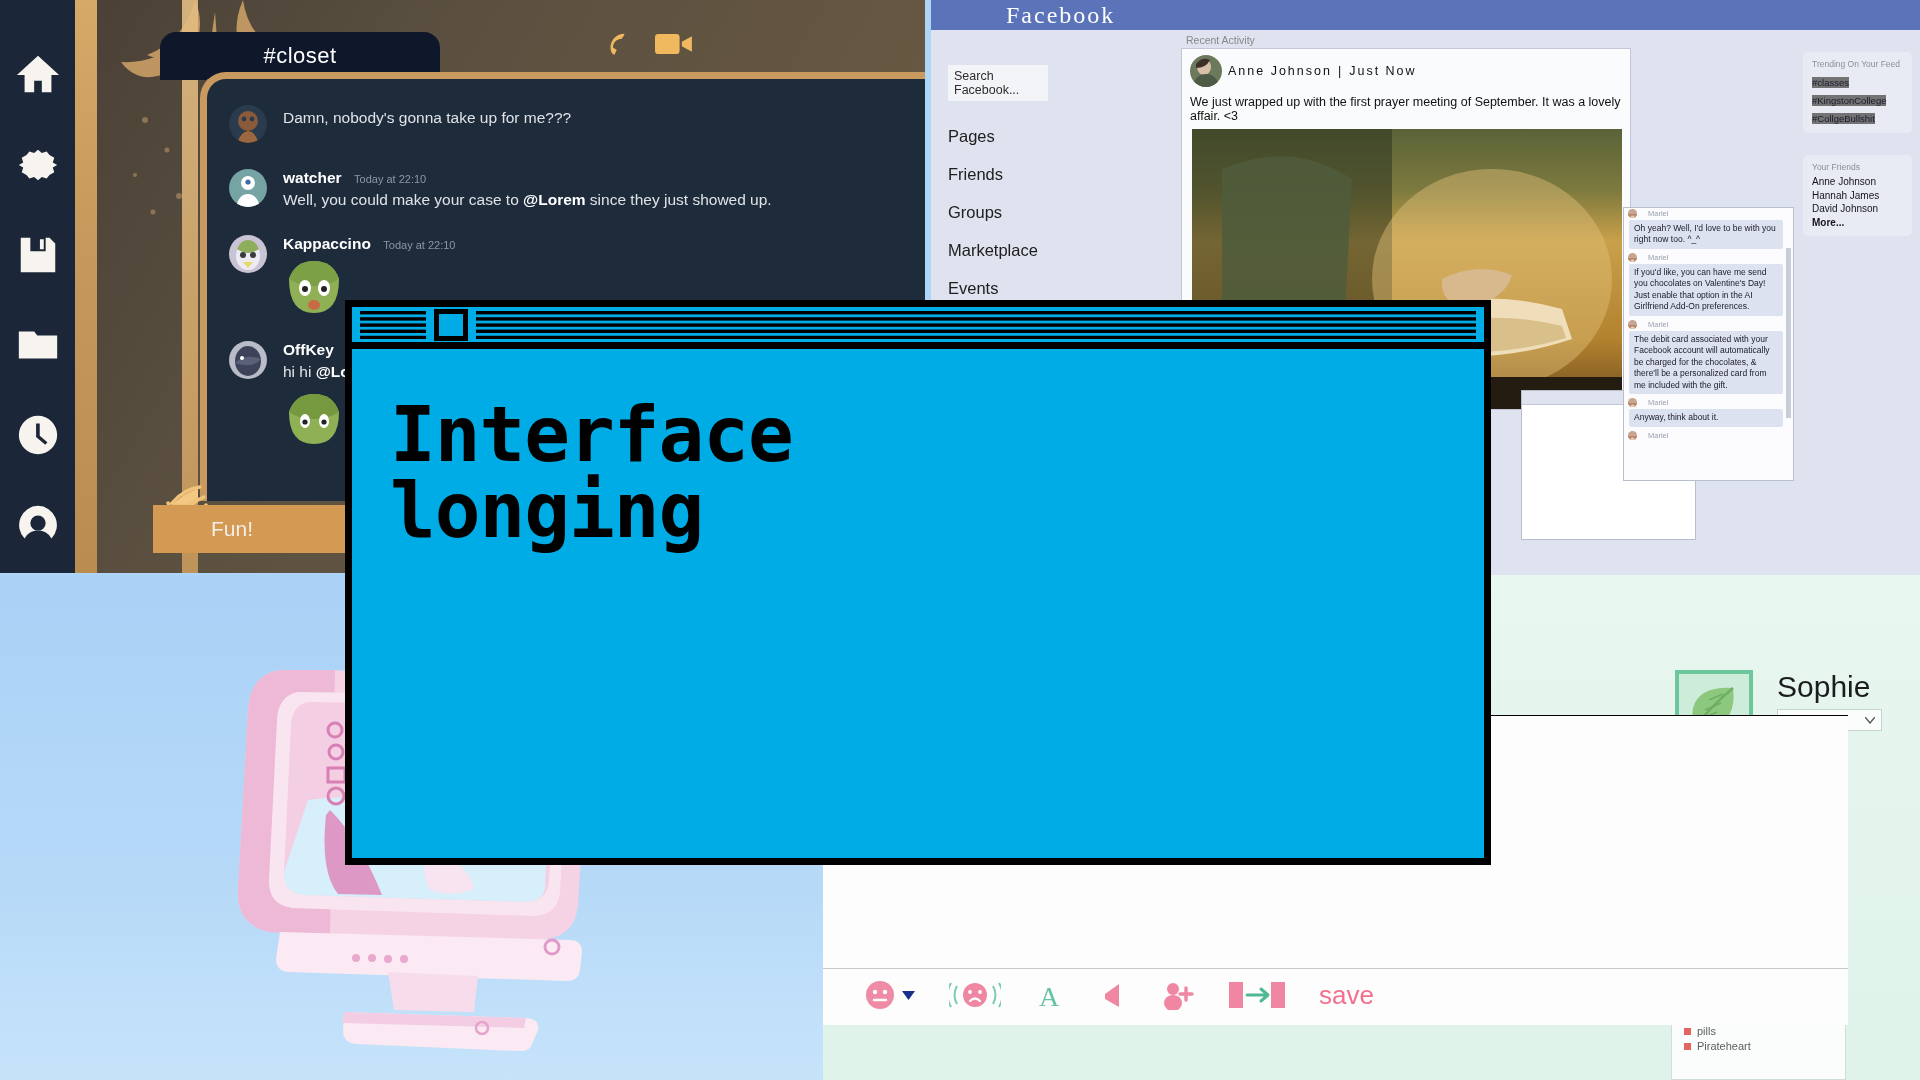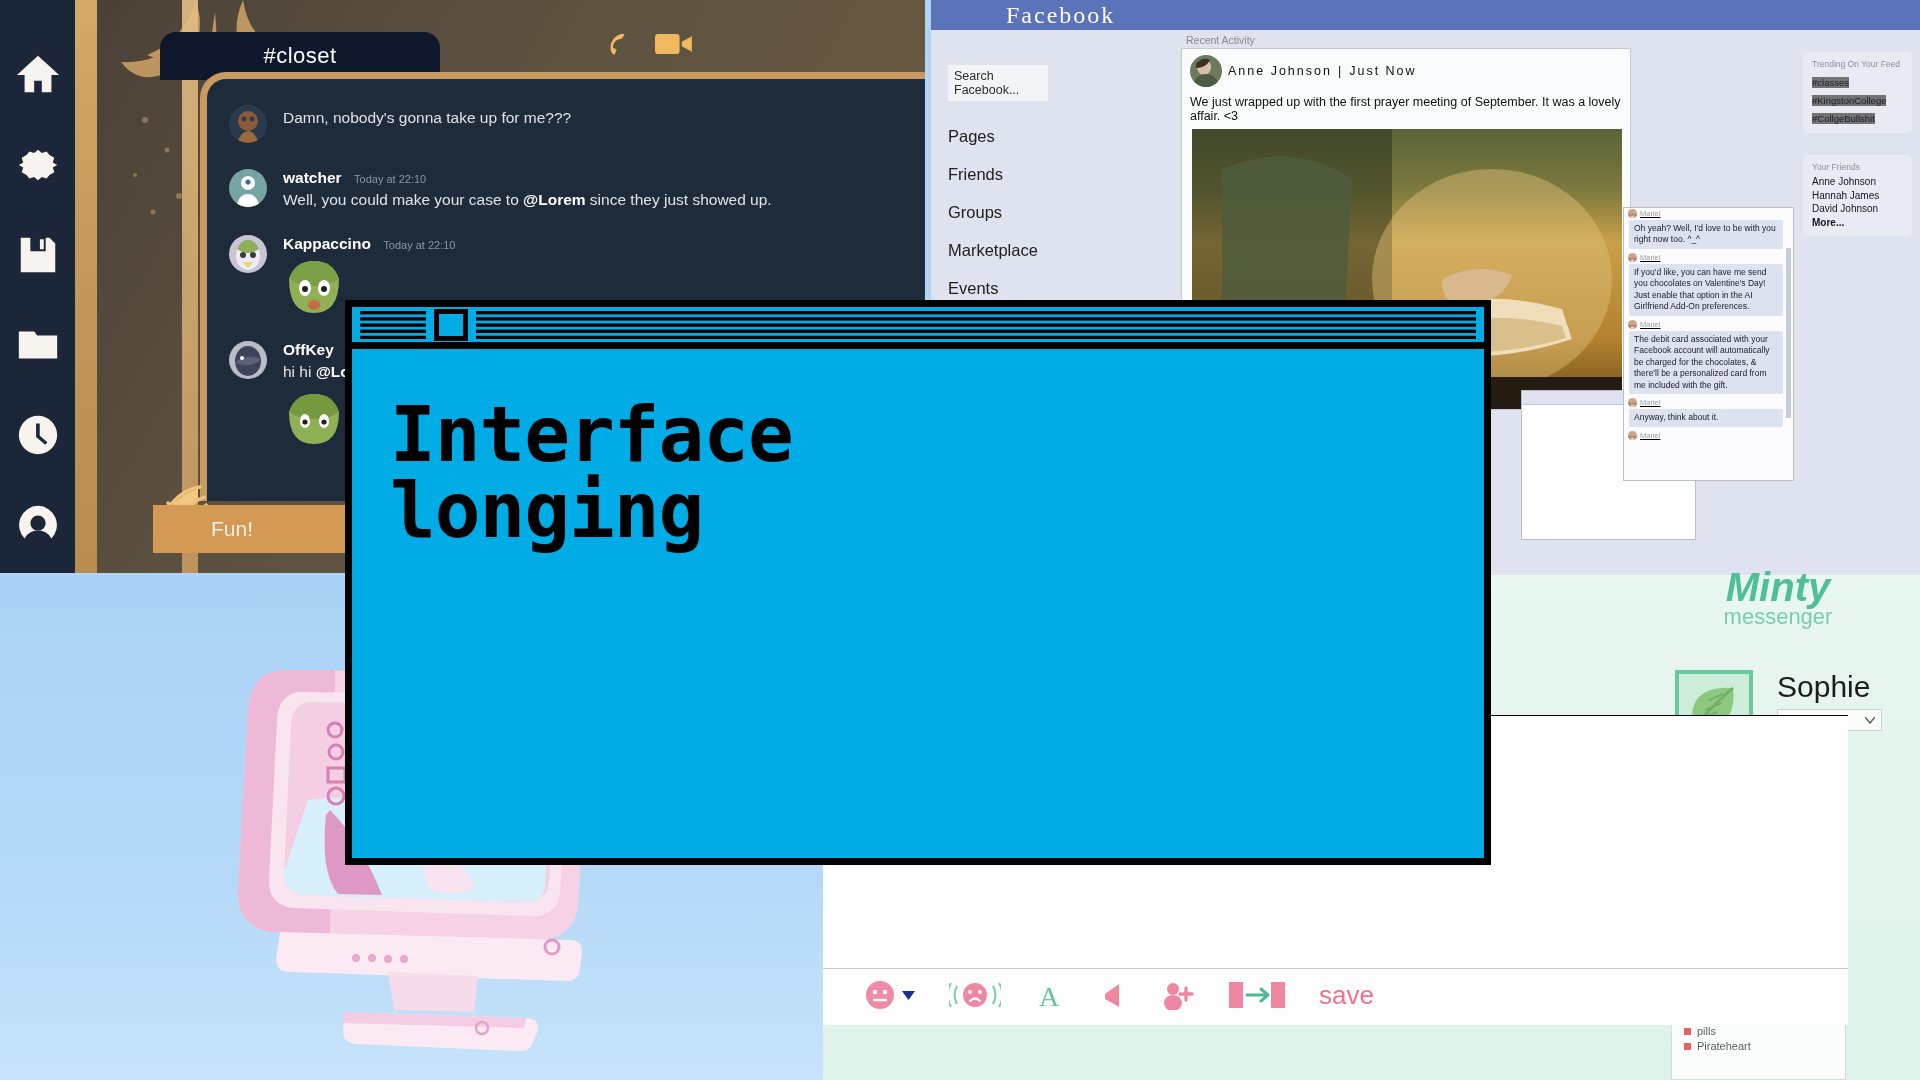--- a/index.html
+++ b/index.html
@@ -80,21 +80,21 @@
   .fb-right { position:absolute; right:0; top:30px; width:125px; bottom:0; padding-top:22px; }
   .fb-box { background:#e8ebf3; border-radius:5px; padding:7px 9px; margin:0 8px 22px 8px; }
   .fb-box .bt { font-size:8.5px; color:#8a8f9e; margin-bottom:3px; }
   .fb-box .tag { font-size:9.5px; color:#1a1a2e; background:#737373; display:inline-block; }
   .fb-box .fr { font-size:10px; color:#14141e; line-height:1.35; }
   .fb-box .fr.more { font-weight:bold; }
 
   
   .fb-chat { position:absolute; left:692px; top:207px; width:171px; height:274px;
              background:#fcfcfe; border:1px solid #b9becd; overflow:hidden; }
-  .ch-row { display:flex; gap:3px; padding:1px 4px;text-decoration:underline; }
+  .ch-row { display:flex; gap:11px; padding:1px 4px; }
   .ch-av { width:9px; height:9px; border-radius:50%; background:#c9a48e; flex:none;
            overflow:hidden; }
   .ch-av svg{width:100%;height:100%;}
   .ch-who { font-size:7.5px; color:#9aa0b0; }
   .ch-bub { background:#dde2f0; margin:1px 10px 3px 5px; padding:3px 5px;
             font-size:8.5px; line-height:1.35; color:#1b1b24; border-radius:2px; }
   .ch-scroll { position:absolute; right:2px; top:40px; width:5px; height:170px;
                background:#c7ccd9; }
 
   
@@ -480,24 +480,20 @@
               <rect width="10" height="10" fill="#b5896d"></rect>
               <circle cx="5" cy="4" r="2.4" fill="#e8cdb8"></circle>
             </svg></span>
         <span class="ch-who">Mariel</span>
       </div>
       <div class="ch-scroll"></div>
     </div>
   </div>
 
   <div class="minty">
-    <div class="minty-logo">
-      <div class="m1">Minty</div>
-      <div class="m2">messenger</div>
-    </div>
 
     <div class="minty-id">
       <div class="minty-av">
         <svg viewBox="0 0 70 70">
             <rect width="70" height="70" fill="#cdecd9"></rect>
           <path d="M54 14q4 32 -22 42 q-22 -4 -18 -22 q6 -22 40 -20Z" fill="#8cc97f"></path>
           <path d="M54 14q-24 20 -40 42" stroke="#6fae63" stroke-width="2.5" fill="none"></path>
           <g stroke="#6fae63" stroke-width="1.6" fill="none">
             <path d="M44 20L30 26"></path>
               <path d="M42 29L26 36"></path>

